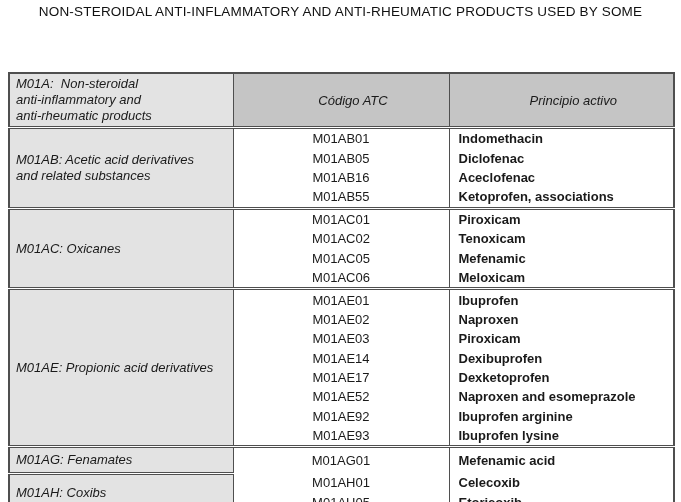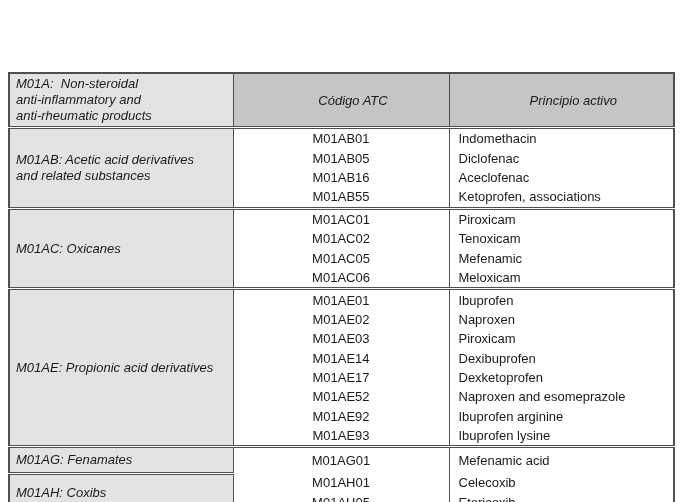--- a/index.html
+++ b/index.html
@@ -37,26 +37,27 @@
   tr.hdr { height: 52px; }
   td.cat {
     background: #e3e3e3; font-style: italic;
     padding: 2px 6px 2px 6px; line-height: 16px;
     white-space: pre-wrap; text-align: left;
   }
   td.hcell {
     background: #c5c5c5; font-style: italic; text-align: center; padding-left: 25px;
   }
   td.code { text-align: center; background: #ffffff; margin-left: 32px; }
-  td.act { text-align: left; padding-left: 9px; background: #ffffff; }
+  td.act { text-align: left; padding-left: 9px; background: #ffffff; font-weight: bold; }
 </style>
 </head>
 <body>
 
 <div class="titles">
+  <div class="subtitle">NON-STEROIDAL ANTI-INFLAMMATORY AND ANTI-RHEUMATIC PRODUCTS USED BY SOME</div>
 </div>
 
 <table class="nsaid">
   <colgroup>
       <col class="c1">
       <col class="c2">
       <col class="c3">
     </colgroup>
 
   <tbody>

